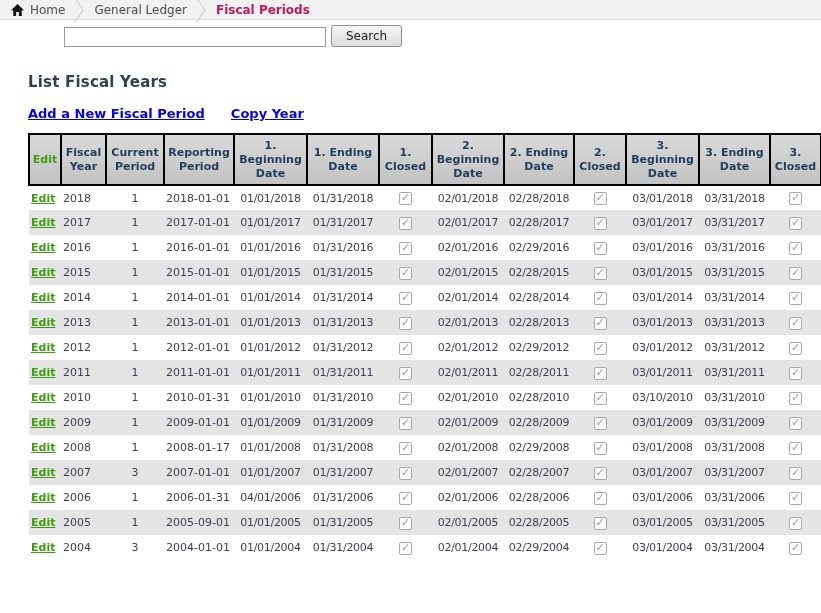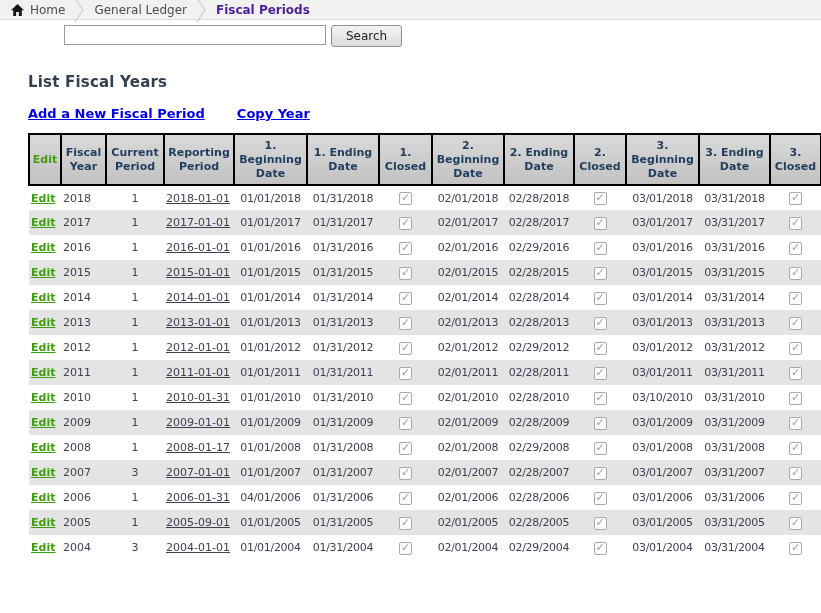--- a/index.html
+++ b/index.html
@@ -10,36 +10,36 @@
   .breadcrumb-bar {
     height: 20px; width: 100%;
     background: #f1f1f1;
     border-bottom: 1px solid #ddd;
     display: flex; align-items: center;
     padding-left: 11px;
     font-size: 12px; color: #4d4d4d;
   }
   .breadcrumb-bar .home-icon { display: inline-flex; margin-right: 6px; }
   .crumb { color: #4d4d4d; text-decoration: none; cursor: pointer; }
-  .crumb.current { font-weight: bold; color: #4c1d95; }
+  .crumb.current { font-weight: bold; color: #be185d; }
   .sep { display: inline-flex; margin: 0 9px; }
 
   
   .content { margin-left: 28px; }
 
   .search-panel-header {
     margin-top: 33px;
     background: #264a6d;
     color: #fff;
     font-size: 11px;
     padding: 3px 5px 3px 5px;
     height: 18px;
     line-height: 12px;
   }
-  .search-row { margin-top: 5px; display: flex; align-items: flex-start; padding-left: 36px; }
+  .search-row { margin-top: 5px; display: flex; align-items: flex-end; padding-left: 36px; }
   .search-row input {
     width: 262px; height: 20px;
     border: 1px solid #9a9a9a;
     padding: 2px 4px;
     font-size: 12px;
     font-family: "DejaVu Sans", sans-serif;
   }
   .search-row button {
     margin-left: 5px;
     background: linear-gradient(#f4f4f4, #dcdcdc);
@@ -56,21 +56,21 @@
     margin-top: 26px;
     font-size: 15px;
     color: #333f4f;
     letter-spacing: 0.2px;
   }
 
   .links-row { margin-top: 15px; font-size: 13px; }
   .links-row a {
     color: #0000e8; font-weight: bold; text-decoration: underline; cursor: pointer;
   }
-  .links-row a + a { margin-left: 28px; }
+  .links-row a + a { margin-left: 22px; }
 
   
   table.fiscal {
     margin-top: 12px;
     border-collapse: collapse;
     table-layout: fixed;
     width: 792px;
     font-size: 11px;
   }
   table.fiscal th {
@@ -91,21 +91,21 @@
     height: 25px;
     color: #3f3f52;
     white-space: nowrap;
     vertical-align: middle;
   }
   table.fiscal tbody tr:nth-child(even) { background: #e4e4e4; }
   td.c-edit { padding-left: 5px; }
   td.c-edit a { color: #3f9e0e; font-weight: bold; text-decoration: underline; cursor: pointer; }
   td.c-year { padding-left: 5px; }
   td.c-center, td.c-check { text-align: center; }
-  td.c-rep { padding-left: 4px; text-decoration: underline; }
+  td.c-rep { padding-left: 4px; }
   td.c-date { text-align: center; letter-spacing: -0.3px; }
 
   .checkbox {
     display: inline-block;
     width: 13px; height: 13px;
     background: #fcfcfc;
     border: 1px solid #a9a9a9;
     border-radius: 2px;
     position: relative;
     vertical-align: middle;

